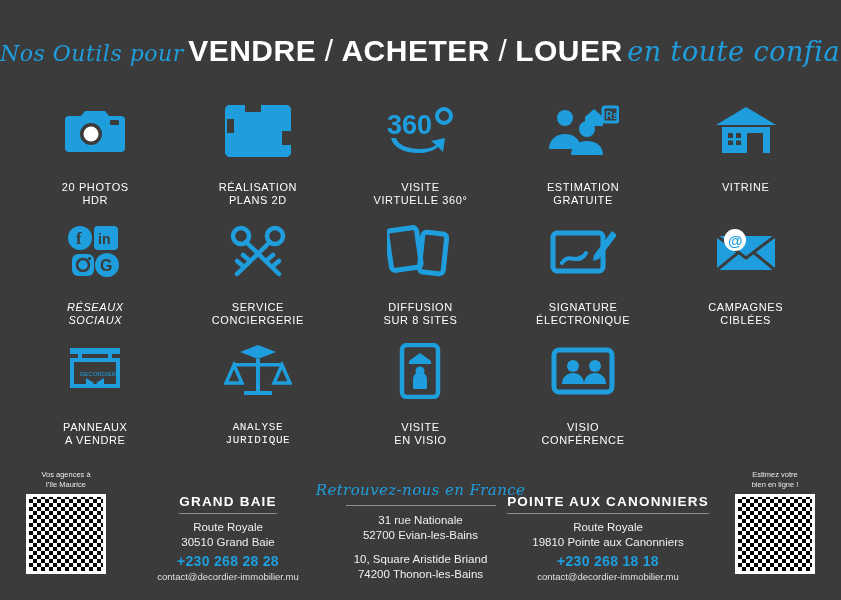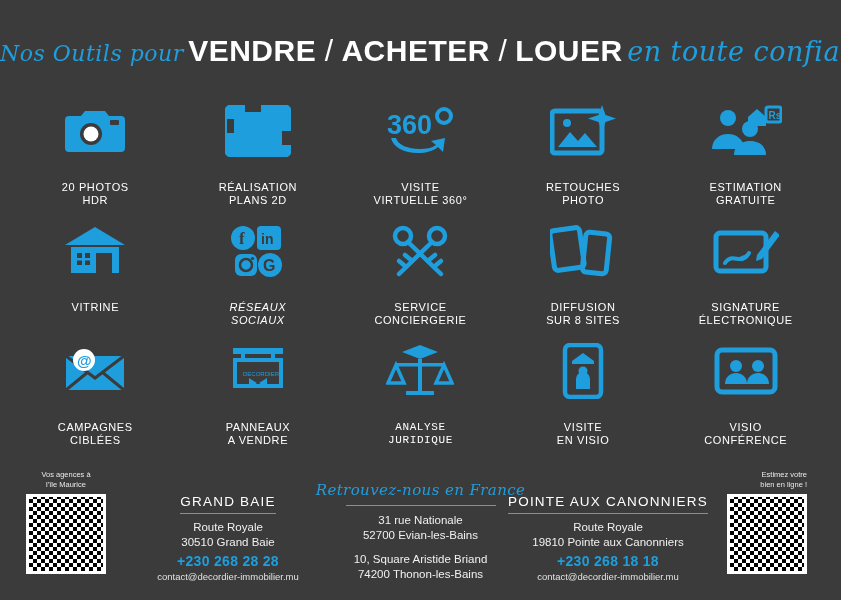--- a/index.html
+++ b/index.html
@@ -94,30 +94,30 @@
     background-blend-mode:difference;
     background-color:#fff;
     border:3px solid #fff;
     box-sizing:content-box;
   }
   .qr-wrap{position:absolute;text-align:center;}
   .qr-cap{
     font-size:7.5px;line-height:10px;color:#e9e9e9;margin-bottom:4px;
   }
   .qr-left{left:26px;bottom:26px;}
-  .qr-right{right:34px;bottom:26px;text-align:right;}
+  .qr-right{right:26px;bottom:26px;}
 
   .agency{
     position:absolute;
     text-align:center;
     color:#ffffff;
   }
   .agency .name{
     font-size:13.5px;
-    font-weight:normal;
+    font-weight:bold;
     letter-spacing:1.2px;
     padding-bottom:4px;
     border-bottom:1px solid #8d8d8d;
     display:inline-block;
     margin-bottom:6px;
   }
   .agency .line{
     font-size:11.5px;
     line-height:15px;
     color:#f0f0f0;
@@ -214,32 +214,20 @@
         <svg width="78" height="54" viewBox="0 0 78 54">
           <text x="6" y="30" font-family="Liberation Sans, sans-serif" font-size="27" font-weight="bold" fill="#1f9ede">360</text>
           <circle cx="63" cy="12" r="7" fill="none" stroke="#1f9ede" stroke-width="4"></circle>
           <path class="k" d="M10 34c2 9 13 15 27 15 8 0 15-2 20-6l5 5 2-14-14 3 5 4c-4 3-10 4-16 4-12 0-22-4-24-11z"></path>
         </svg>
       </div>
       <div class="lbl" style="white-space: pre-line;">VISITE
 VIRTUELLE 360°</div>
     </div>
 
-    <div class="cell">
-      <div class="ico">
-        <svg width="66" height="52" viewBox="0 0 66 52">
-          <rect x="2" y="6" width="50" height="42" rx="3" fill="none" stroke="#1f9ede" stroke-width="5"></rect>
-          <path class="k" d="M8 42l12-15 8 9 7-8 12 14z"></path>
-          <circle cx="17" cy="18" r="4" class="k"></circle>
-          <path class="k" d="M52 0l3.5 10L66 13.5 55.5 17 52 27l-3.5-10L38 13.5 48.5 10z"></path>
-        </svg>
-      </div>
-      <div class="lbl" style="white-space: pre-line;">RETOUCHES
-PHOTO</div>
-    </div>
 
     <div class="cell">
       <div class="ico">
         <svg width="72" height="52" viewBox="0 0 72 52">
           <circle cx="18" cy="13" r="8" class="k"></circle>
           <path class="k" d="M2 44c0-9 7-15 16-15s16 6 16 15z"></path>
           <circle cx="40" cy="24" r="8" class="k"></circle>
           <path class="k" d="M24 50c0-9 7-14 16-14s16 5 16 14z"></path>
           <path class="k" d="M38 12l9-8 9 8v9h-18z"></path>
           <rect x="56" y="2" width="15" height="15" rx="2" fill="none" stroke="#1f9ede" stroke-width="3"></rect>

